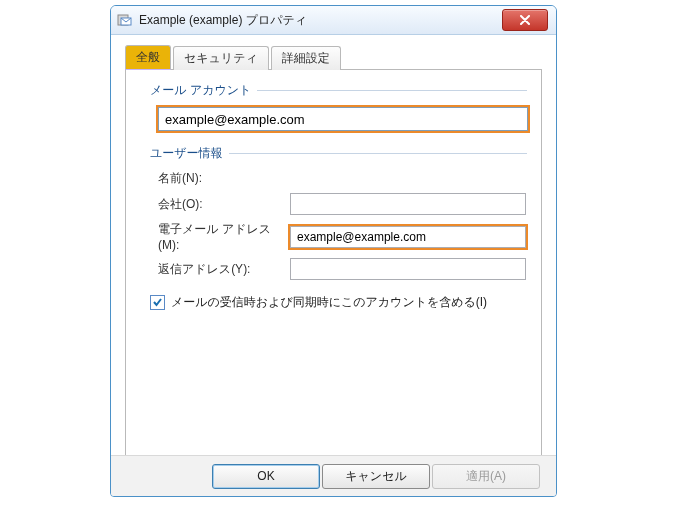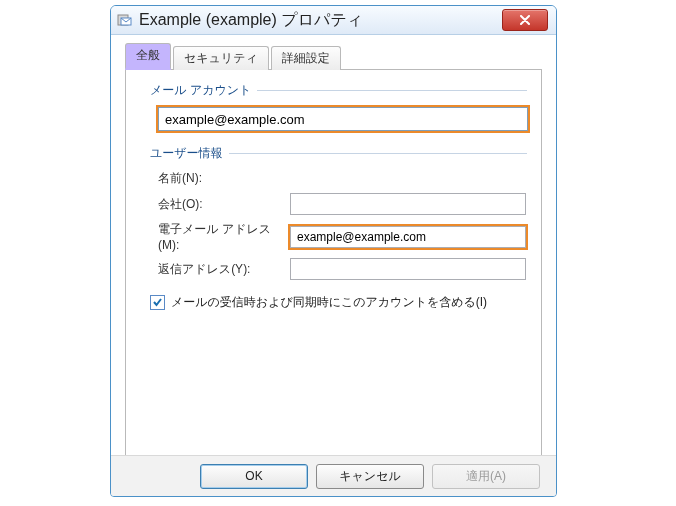--- a/index.html
+++ b/index.html
@@ -1,27 +1,27 @@
 <!DOCTYPE html>
 <html><head>
 <meta charset="utf-8">
 <style>
   html,body{margin:0;padding:0;font-family:"Meiryo","MS PGothic",sans-serif;font-size:12px;color:#222;background:#fff}
   .canvas{width:676px;height:506px;position:relative;background:#fff}
   .window{position:absolute;left:110px;top:5px;width:445px;height:490px;border:1px solid #4b91c8;border-radius:6px 6px 4px 4px;background:#fff;box-shadow:0 0 0 rgba(0,0,0,0);overflow:hidden}
   .titlebar{height:28px;background:linear-gradient(#f7fbff,#dfeaf7);border-bottom:1px solid #b7cfe6;display:flex;align-items:center;padding:0 0 0 6px;position:relative}
   .titleicon{width:16px;height:16px;margin-right:6px;display:inline-block}
   .titleicon svg{display:block}
-  .titletext{font-size:16px;color:#222}
+  .titletext{font-size:12px;color:#222}
   .closebtn{position:absolute;right:8px;top:3px;width:44px;height:20px;border-radius:3px;background:linear-gradient(#e4746a,#c4362b);border:1px solid #9a241b;display:flex;align-items:center;justify-content:center;box-shadow:inset 0 1px 0 rgba(255,255,255,.3)}
   .closebtn svg{display:block}
   .client{padding:10px 14px 10px 14px}
   .tabs{display:flex;align-items:flex-end;border-bottom:1px solid #b9b9b9;height:22px;margin-top:2px}
   .tab{border:1px solid #b9b9b9;border-bottom:none;background:linear-gradient(#fdfdfd,#ececec);padding:3px 10px 3px 10px;font-size:12px;color:#333;margin-right:2px;border-radius:3px 3px 0 0;position:relative;top:1px;cursor:default}
-  .tab.active{background:#c4b5fd;border-bottom:3px solid #c4b5fd;top:1px}
+  .tab.active{background:#eab308;border-bottom:1px solid #c4b5fd;top:1px}
   .pane{border:1px solid #b9b9b9;border-top:none;background:#fff;height:392px;padding:12px 14px 8px 24px;position:relative;box-sizing:border-box}
 
   .group{margin-bottom:14px}
   .group-header{display:flex;align-items:center;color:#1a4e8a;font-size:12px;margin-bottom:8px}
   .group-header .line{flex:1;height:1px;background:#c6d4e4;margin-left:6px}
 
   .acct-row{display:flex;align-items:flex-start;margin:0 0 10px 8px}
   .servericon{width:32px;height:32px;margin-right:10px;flex:0 0 32px}
   .servericon svg{display:block}
   .acct-text{line-height:1.5;color:#333}
@@ -31,21 +31,21 @@
   .hl{outline:2px solid #ec8a2a;outline-offset:0}
 
   .form-row{display:flex;align-items:center;margin:6px 0}
   .form-label{width:132px;padding-left:8px;color:#333}
   .form-input{width:236px;height:22px;border:1px solid #abadb3;padding:2px 6px;font-size:12px;box-sizing:border-box}
 
   .chk-row{display:flex;align-items:center;}
   .chk{width:13px;height:13px;border:1px solid #5a8ac6;background:#fff;margin-right:6px;display:inline-flex;align-items:center;justify-content:center}
   .chk svg{display:block}
 
-  .footer{position:absolute;left:0;right:0;bottom:0;height:40px;display:flex;align-items:center;justify-content:flex-end;padding:0 16px;gap:8px;background:#f2f2f2;border-top:1px solid #d9d9d9}
+  .footer{position:absolute;left:0;right:0;bottom:0;height:40px;display:flex;align-items:center;justify-content:flex-end;padding:0 16px;gap:2px;background:#f2f2f2;border-top:1px solid #d9d9d9}
   .btn{min-width:86px;height:23px;border:1px solid #8a8a8a;border-radius:3px;background:linear-gradient(#fdfdfd,#e6e6e6);font-size:12px;color:#222;display:flex;align-items:center;justify-content:center;padding:0 10px;cursor:default}
   .btn.default{border-color:#3c7fb1;box-shadow:0 0 0 1px #a4cdec inset}
   .btn.disabled{color:#9a9a9a;border-color:#c2c2c2;background:linear-gradient(#f6f6f6,#ececec)}
 </style>
 </head>
 <body>
 
 <div class="canvas">
   <div class="window">
 

